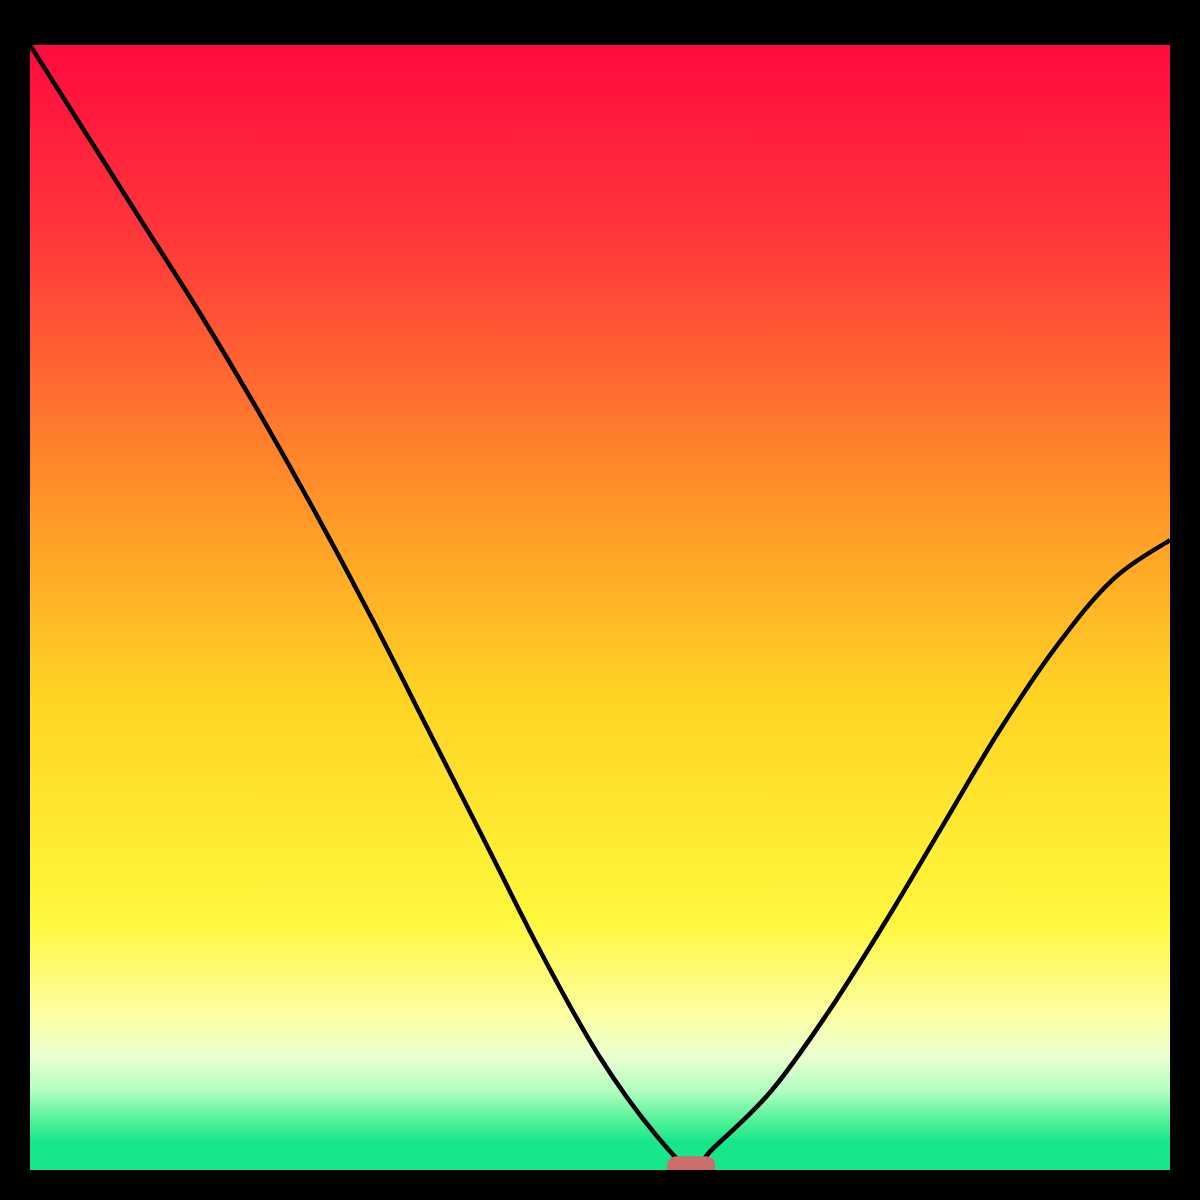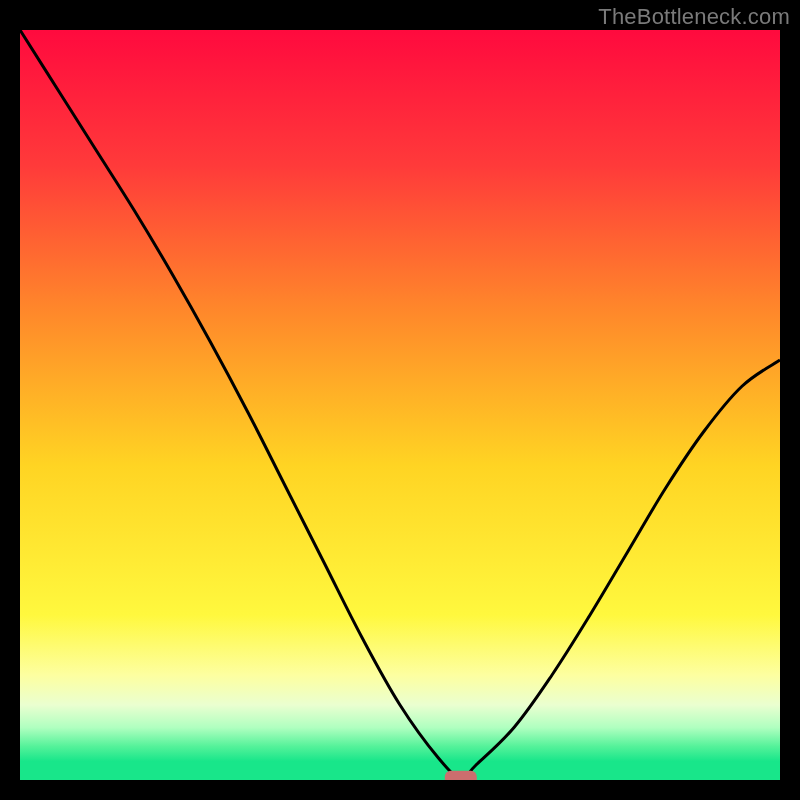--- a/index.html
+++ b/index.html
@@ -46,21 +46,20 @@
     top: 0;
     width: 760px;
     height: 750px;
   }
 </style>
 </head>
 <body>
 
 <div class="outer">
 
-  <div class="attrib">TheBottleneck.com</div>
 
   <div class="plot">
     <svg class="gradient" viewBox="0 0 760 750" preserveAspectRatio="none">
       <defs>
         <linearGradient id="bg" x1="0" y1="0" x2="0" y2="1">
             <stop offset="0%" stop-color="#ff0a3e"></stop>
             <stop offset="18%" stop-color="#ff3a3a"></stop>
             <stop offset="38%" stop-color="#ff8a2a"></stop>
             <stop offset="57.99999999999999%" stop-color="#ffd423"></stop>
             <stop offset="78%" stop-color="#fff83e"></stop>

